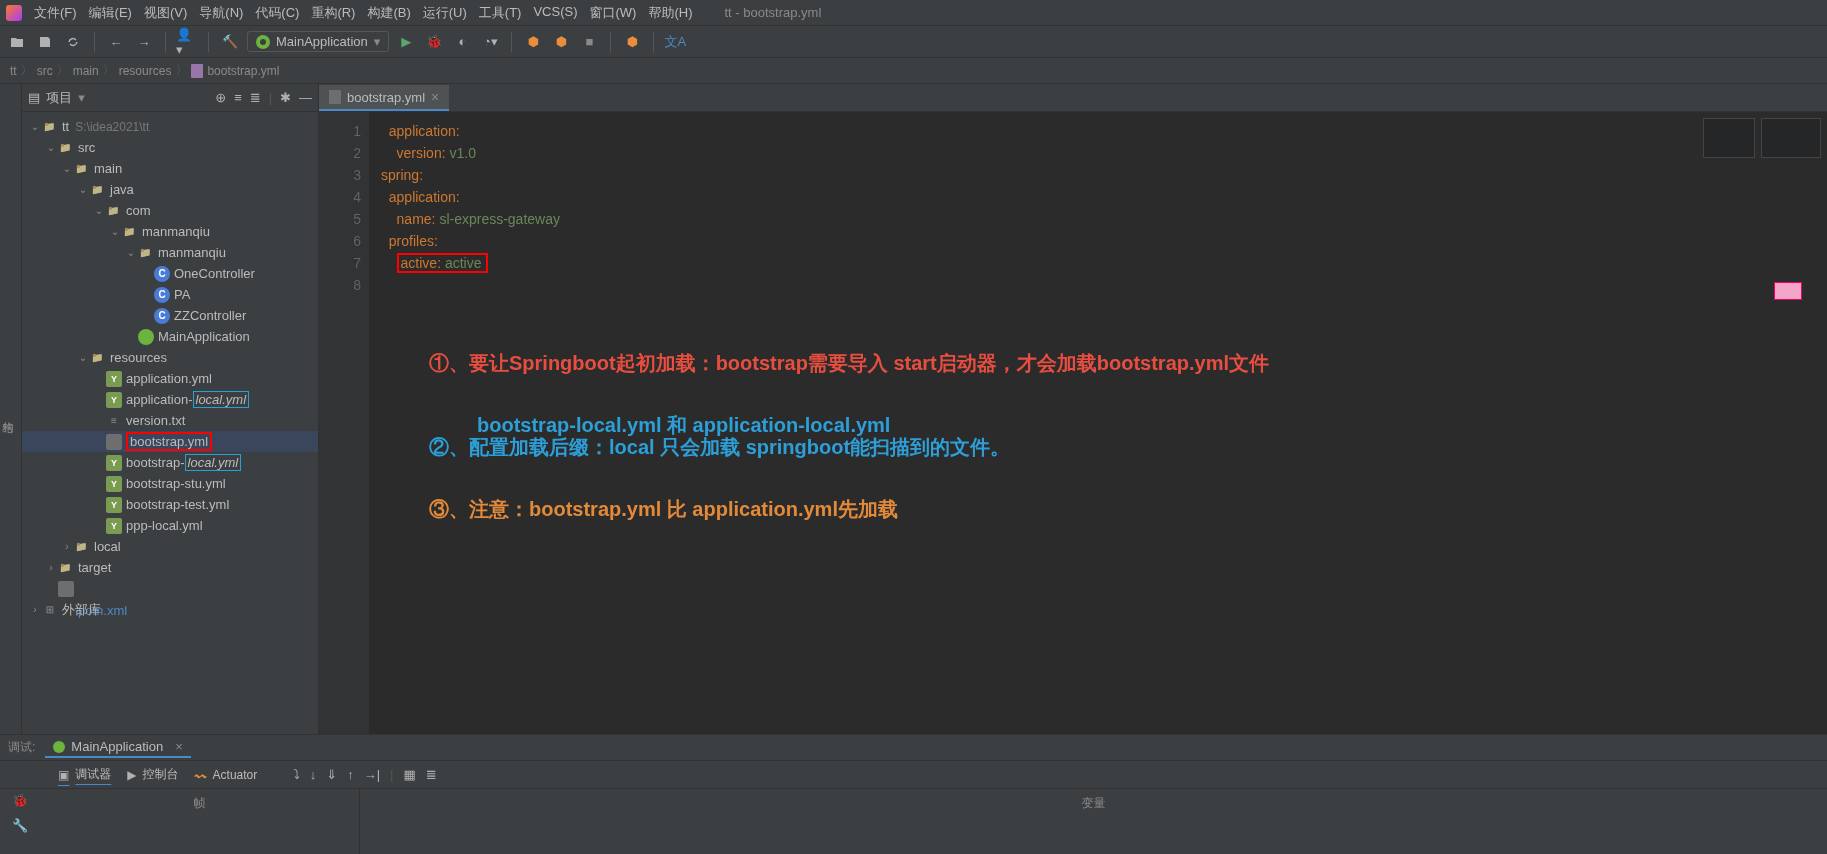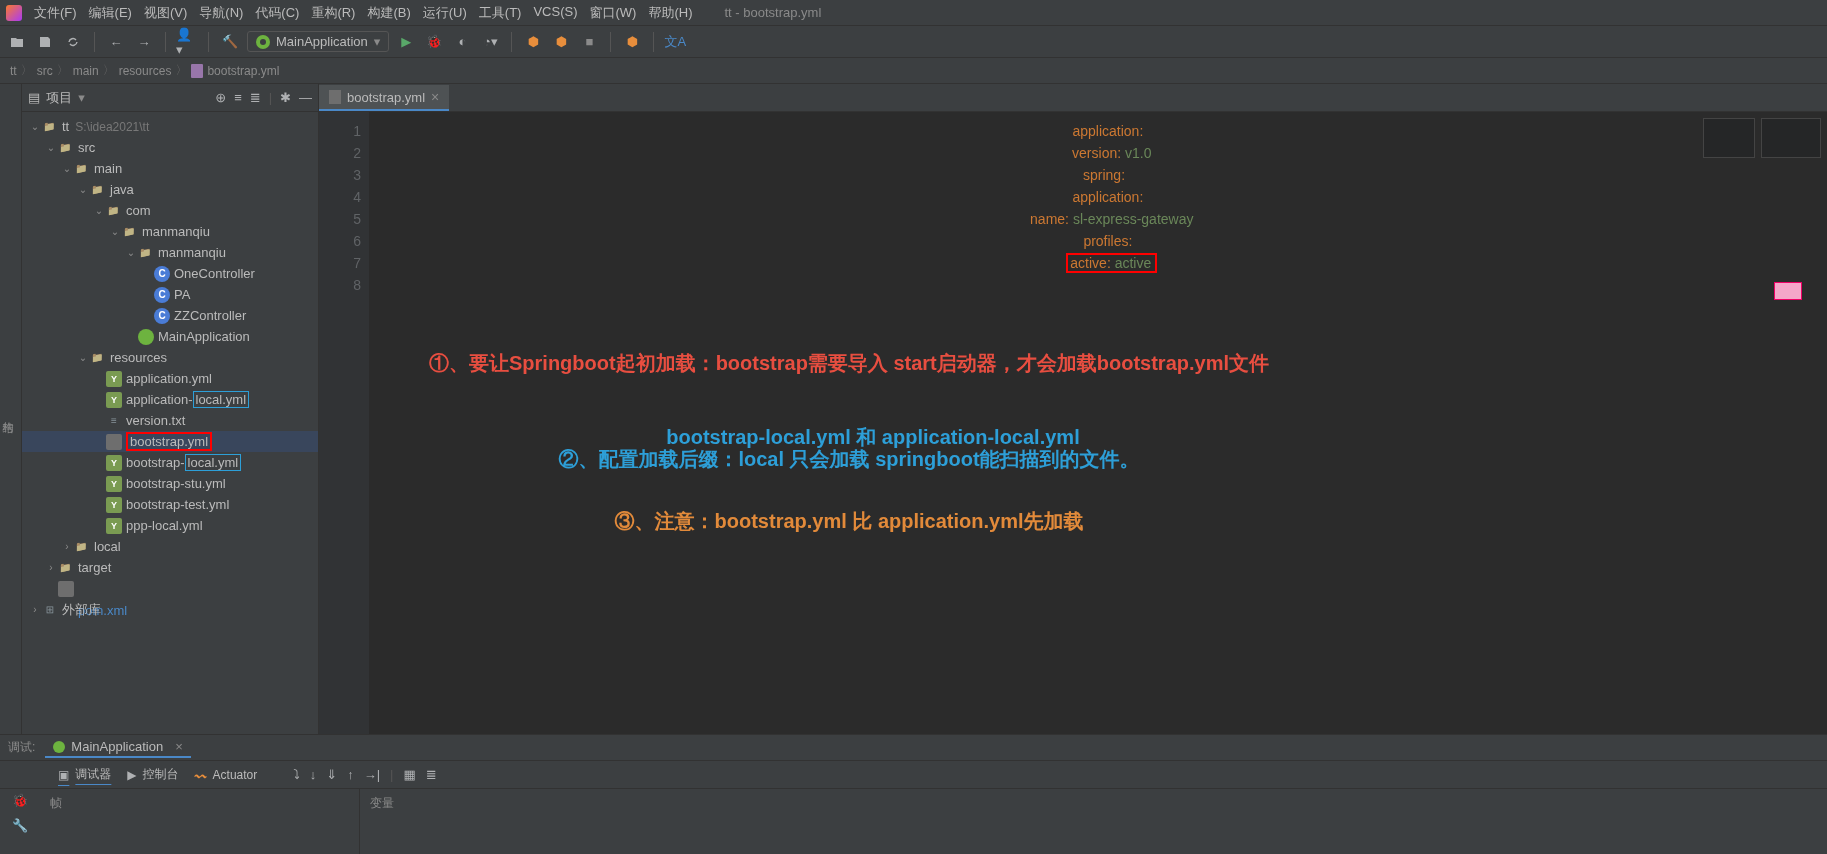--- a/index.html
+++ b/index.html
@@ -48,45 +48,45 @@
 .ficon.class::before { content:"C"; }
 .ficon.spring { background:#6db33f; border-radius:50%; }
 .ficon.txt { color:#87939a; }
 .ficon.txt::before { content:"≡"; }
 .ficon.file { background:#6e6e6e; }
 .ficon.lib { color:#87939a;}
 .ficon.lib::before{content:"⊞";}
 .tree-row .name { color:#bbb; }
 .tree-row .path { color:#787878; margin-left:6px; font-size:12px;}
 .highlight-red { border:2px solid #ff0000; padding:0 2px;}
-.highlight-blue { border:1.5px solid #2d9fd8; padding:0 2px;}
+.highlight-blue { border:1.5px solid #2d9fd8; padding:0 2px;font-style:italic;}
 
 
 .editor-area { flex:1; display:flex; flex-direction:column; background:#2b2b2b; position:relative;}
 .tabbar { height:28px; display:flex; align-items:flex-end; background:#3c3f41; border-bottom:1px solid #323232;}
 .tab { height:26px; display:flex; align-items:center; gap:6px; padding:0 10px; background:#4e5254; border-bottom:2px solid #4a88c7; color:#bbb; cursor:pointer;}
 .tab .close { color:#8a8a8a; cursor:pointer; font-size:14px;}
 .editor { flex:1; display:flex; font-family:"Consolas","Courier New",monospace; font-size:14px; position:relative; overflow:hidden;}
 .gutter { width:50px; background:#313335; color:#606366; text-align:right; padding:8px 8px 0 0; line-height:22px; user-select:none;}
-.code { flex:1; padding:8px 0 4px 12px; line-height:22px; color:#a9b7c6; position:relative;text-align:center;}
+.code { flex:1; padding:8px 0 4px 12px; line-height:22px; color:#a9b7c6; position:relative;}
 .code .key { color:#cc7832; }
 .code .val { color:#6a8759; }
 .code .colon { color:#cc7832; }
 .code .active-box { border:2px solid #ff0000; padding:0 4px 0 2px; display:inline;}
 .minimap { position:absolute; right:6px; top:6px; display:flex; gap:6px;}
 .minimap .m { width:52px; height:40px; background:#252627; border:1px solid #444;}
 
 
 .annotations { position:absolute; left:60px; top:240px; font-weight:bold; font-size:20px;}
-.annotations .a1 { color:#e84e40; margin-bottom:52px;}
+.annotations .a1 { color:#e84e40; margin-bottom:40px;}
 .annotations .a2 { color:#2d9fd8; margin-bottom:40px;}
 .annotations .a3 { color:#e28a3a; }
 
 
-.debug-panel { height:120px; background:#3c3f41; border-top:1px solid #323232; display:flex; flex-direction:column;}
+.debug-panel { height:120px; background:#3c3f41; border-top:1px solid #323232; display:flex; flex-direction:column;text-align:center;}
 .debug-header { height:26px; display:flex; align-items:center; padding:0 8px; gap:10px; border-bottom:1px solid #323232;}
 .debug-header .label { color:#8a8a8a; font-size:12px;}
 .debug-header .runcfg { display:flex; align-items:center; gap:6px; padding:2px 8px; border-bottom:2px solid #4a88c7;}
 .debug-tabs { height:28px; display:flex; align-items:center; padding:0 8px; gap:16px; border-bottom:1px solid #323232;}
 .debug-tabs .dtab { display:flex; align-items:center; gap:6px; cursor:pointer; color:#bbb; font-size:12px;}
 .debug-tabs .dtab.active { text-decoration:underline; text-decoration-color:#4a88c7; text-underline-offset:6px;}
 .debug-tabs .tools { display:flex; gap:10px; margin-left:20px; color:#afb1b3;}
 .debug-body { flex:1; display:flex;}
 .debug-left { width:40px; background:#3c3f41; display:flex; flex-direction:column; align-items:center; padding-top:4px; gap:10px;}
 .debug-left .dicon { color:#afb1b3; cursor:pointer;}

